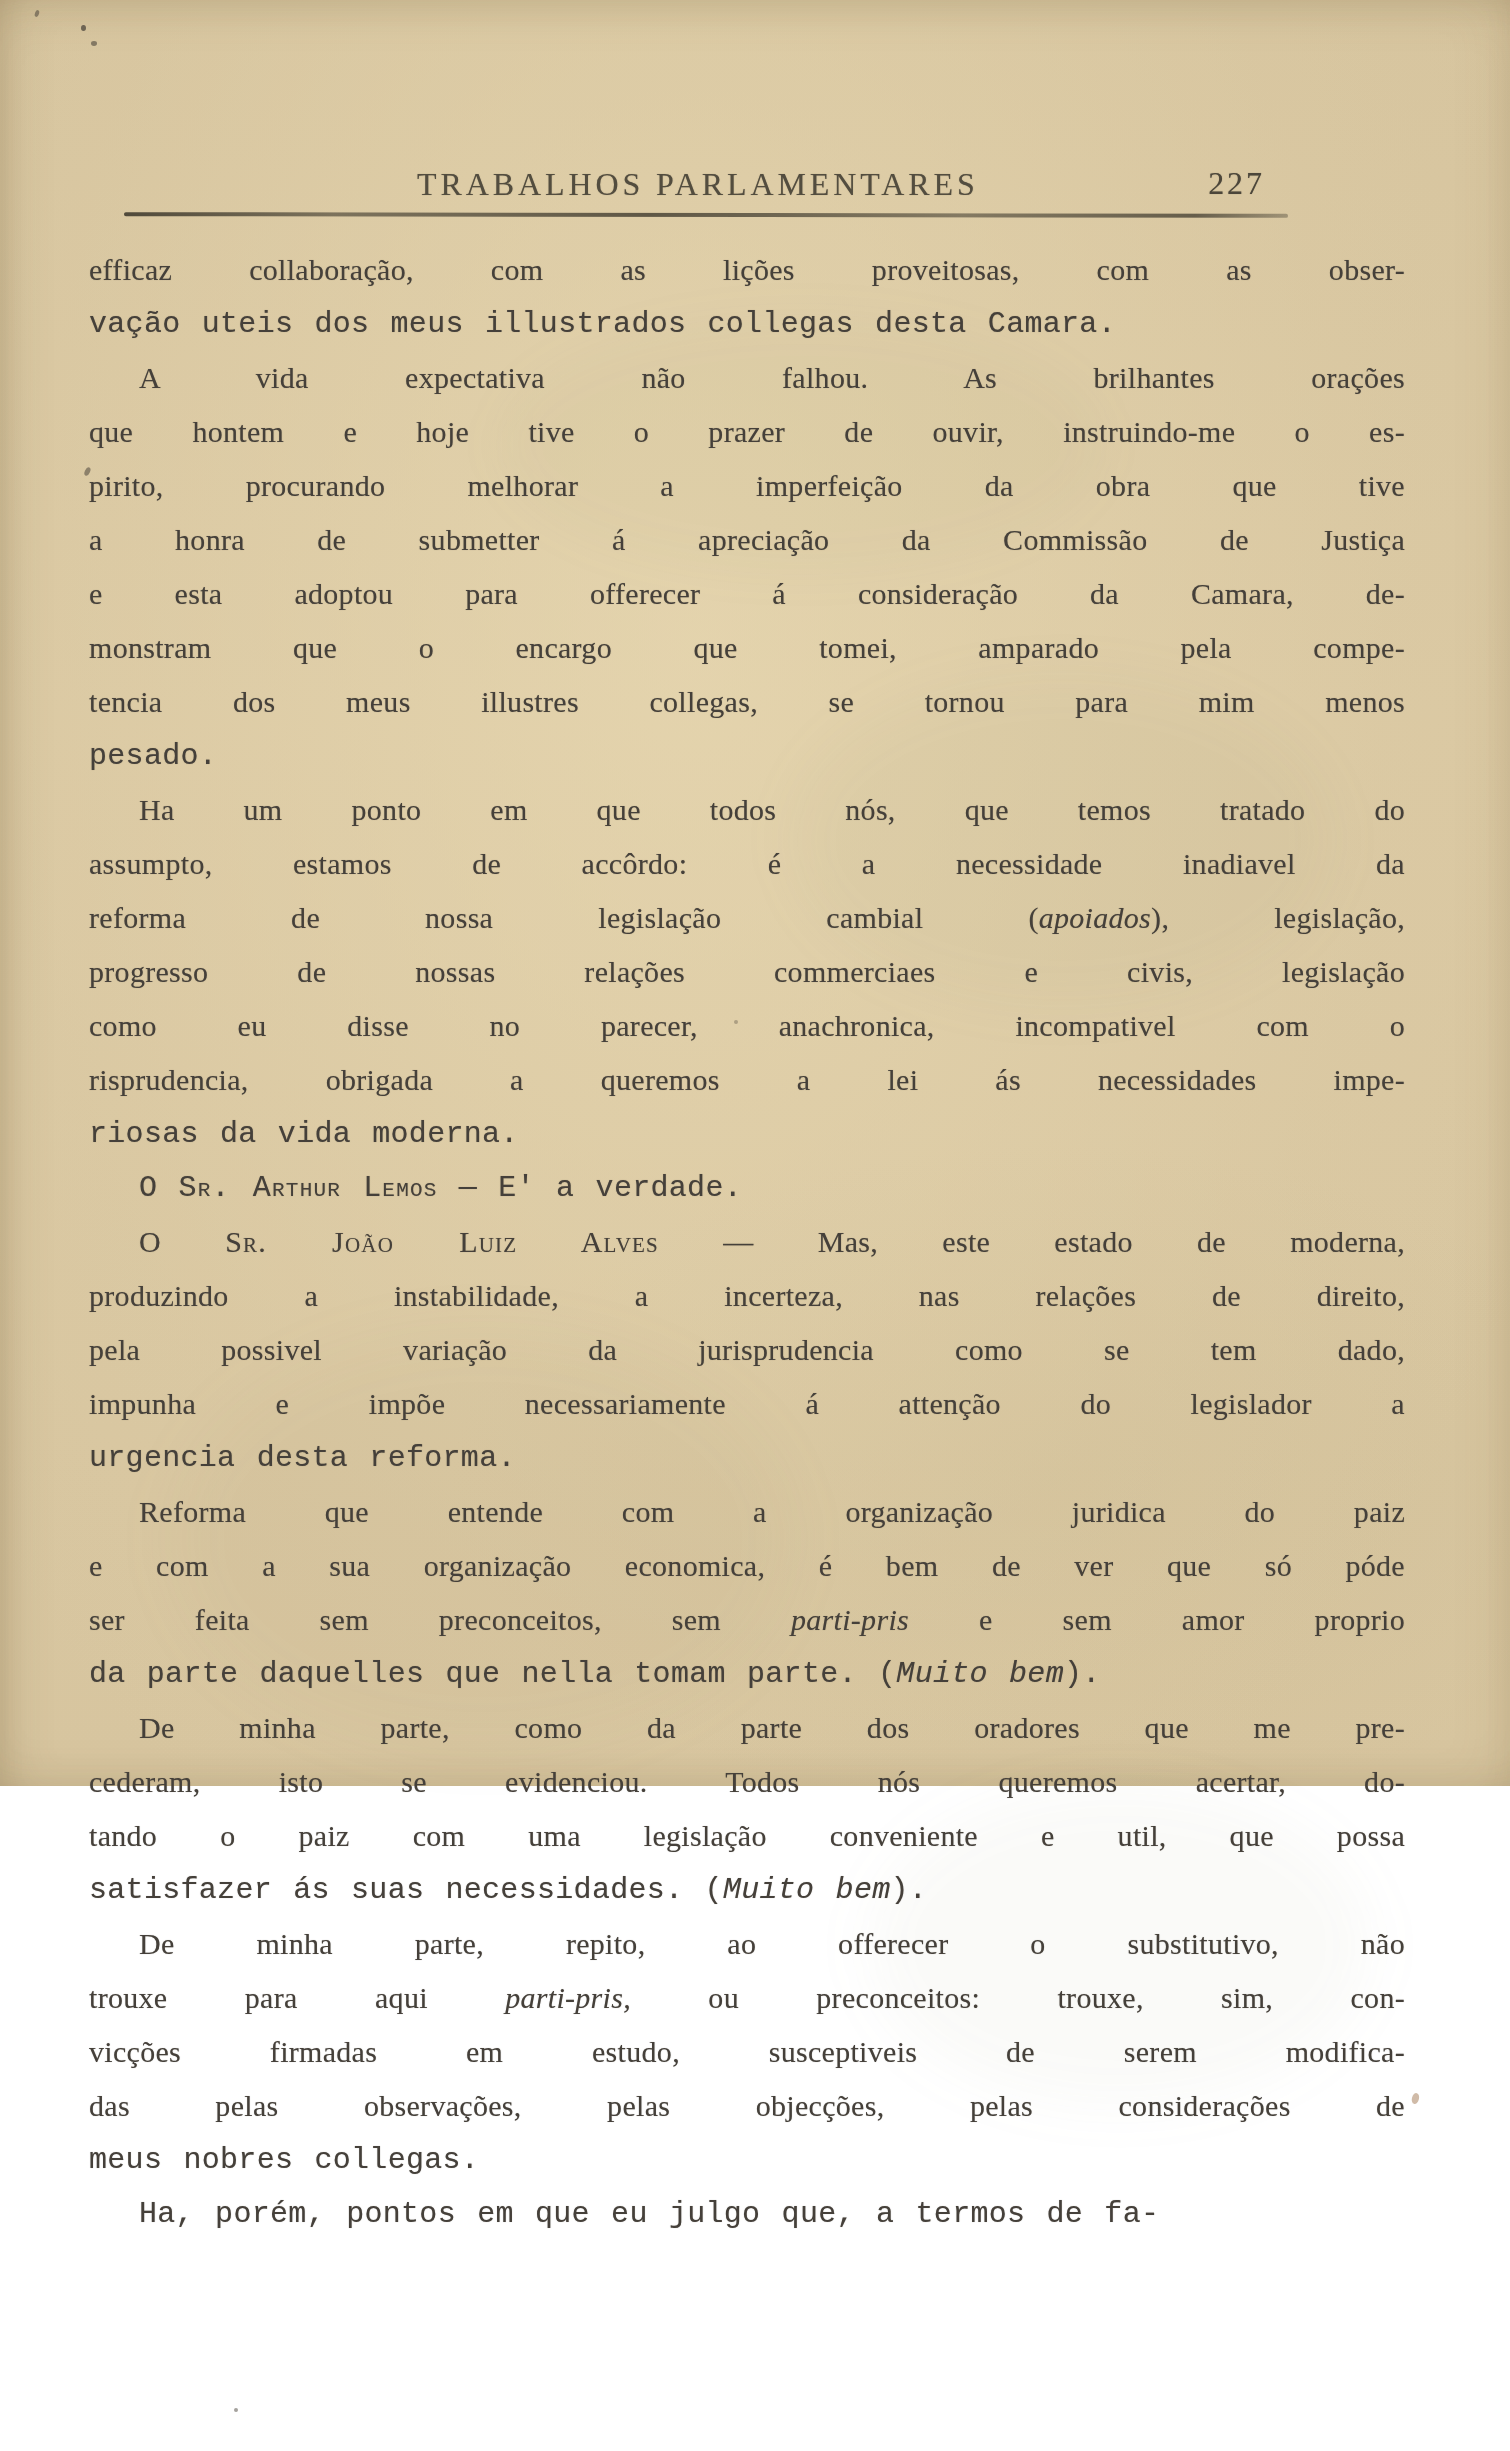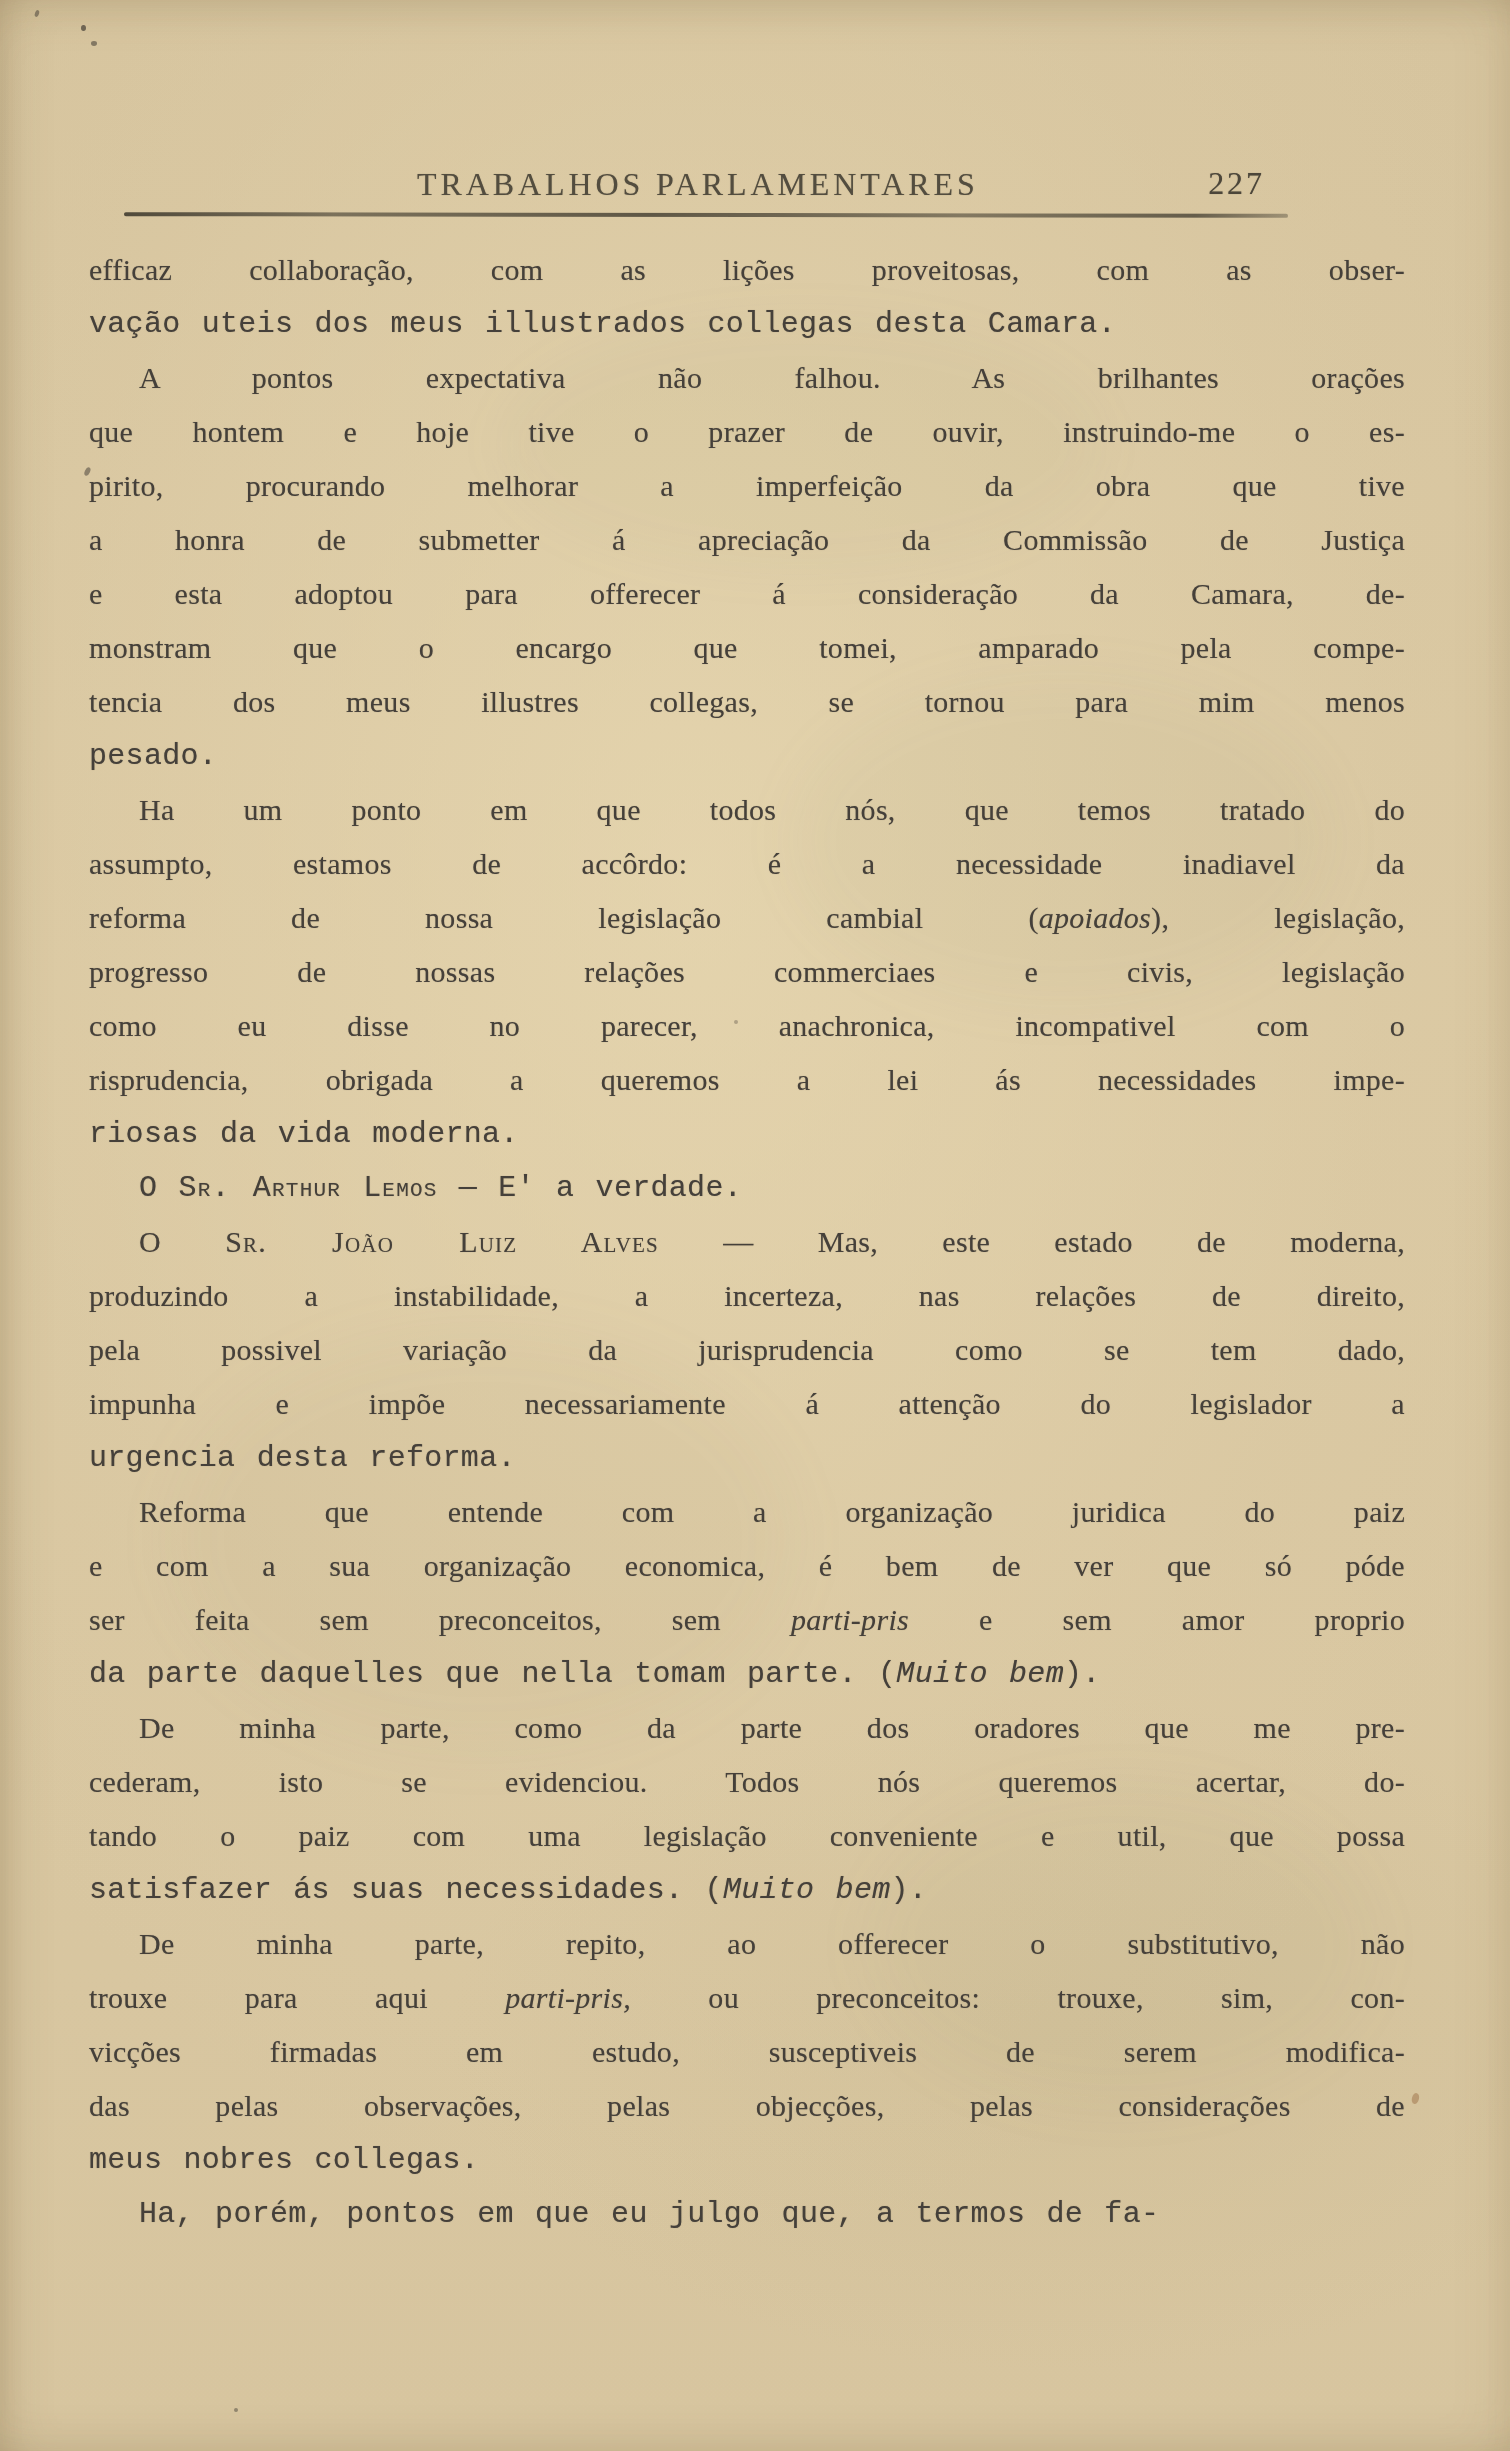--- a/index.html
+++ b/index.html
@@ -3,21 +3,21 @@
 <meta charset="utf-8">
 <style>
   html, body { margin: 0; padding: 0; }
   body {
     width: 1510px; height: 2451px;
     font-family: "Liberation Serif", "DejaVu Serif", serif;
     overflow: hidden;
   }
   #page {
     position: relative;
-    width: 1510px; height: 2451px;
+    width: 1510px; height: 1786px;
     background-color: #d8c6a0;
     background-image:
       radial-gradient(ellipse 1255px 1834px at 46% 36%, rgba(236,221,182,0.55) 0%, rgba(222,205,167,0.25) 55%, rgba(0,0,0,0) 75%),
       radial-gradient(ellipse 869px 483px at 70% 83%, rgba(200,183,142,0.35) 0%, rgba(0,0,0,0) 70%),
       linear-gradient(180deg, #d6c49e 0%, #dac8a2 40%, #d7c59f 100%);
     box-shadow:
       inset 27px 0 53px -29px rgba(110,88,52,0.30),
       inset -23px 0 68px -34px rgba(110,88,52,0.18),
       inset 0 29px 58px -34px rgba(110,88,52,0.20),
       inset 0 -25px 58px -34px rgba(110,88,52,0.16);
@@ -97,21 +97,21 @@
   <div class="speck" style="left:234px; top:2408px; width:3.9px; height:3.9px; opacity:.5;"></div>
   <div class="speck" style="left:734px; top:1020px; width:3.9px; height:3.9px; opacity:.35;"></div>
 
   <div id="running-title">TRABALHOS PARLAMENTARES</div>
   <div id="page-num">227</div>
   <div id="head-rule"></div>
 
   <main id="body-block">
       <div class="line"><span>efficaz collaboração, com as lições proveitosas, com as obser-</span></div>
       <div class="line last"><span>vação uteis dos meus illustrados collegas desta Camara.</span></div>
-      <div class="line indent"><span>A pontos expectativa não falhou. As brilhantes orações</span></div>
+      <div class="line indent"><span>A vida expectativa não falhou. As brilhantes orações</span></div>
       <div class="line"><span>que hontem e hoje tive o prazer de ouvir, instruindo-me o es-</span></div>
       <div class="line"><span>pirito, procurando melhorar a imperfeição da obra que tive</span></div>
       <div class="line"><span>a honra de submetter á apreciação da Commissão de Justiça</span></div>
       <div class="line"><span>e esta adoptou para offerecer á consideração da Camara, de-</span></div>
       <div class="line"><span>monstram que o encargo que tomei, amparado pela compe-</span></div>
       <div class="line"><span>tencia dos meus illustres collegas, se tornou para mim menos</span></div>
       <div class="line last"><span>pesado.</span></div>
       <div class="line indent"><span>Ha um ponto em que todos nós, que temos tratado do</span></div>
       <div class="line"><span>assumpto, estamos de accôrdo: é a necessidade inadiavel da</span></div>
       <div class="line"><span>reforma de nossa legislação cambial (</span><span class="it">apoiados</span><span>), legislação,</span></div>

